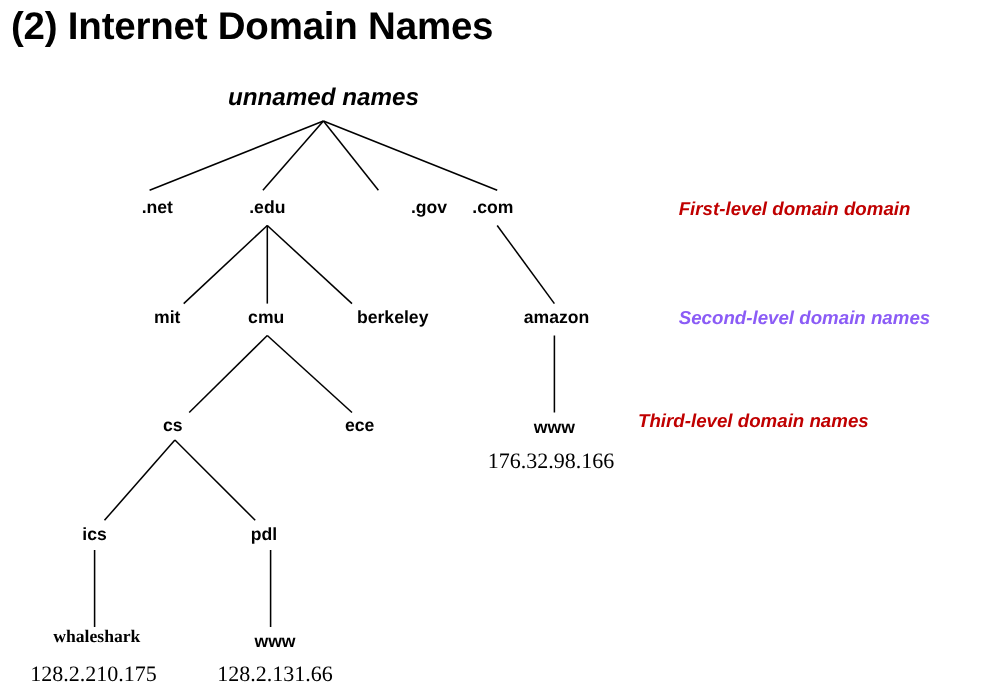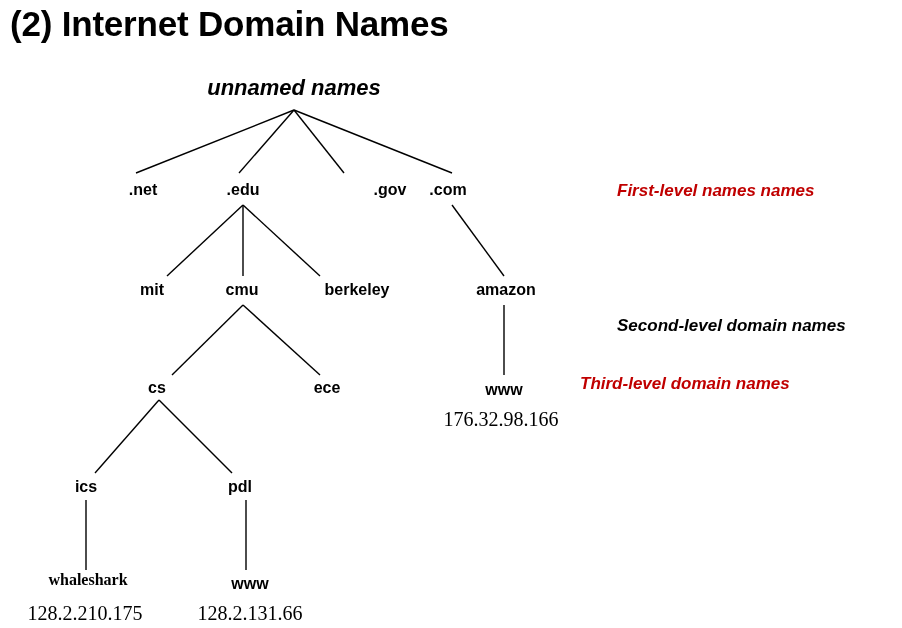--- a/index.html
+++ b/index.html
@@ -125,18 +125,18 @@
       <div class="ip-label" style="left: 501px; top: 419px;">176.32.98.166</div>
       <div class="node" style="left: 86px; top: 487px;">ics</div>
       <div class="node" style="left: 240px; top: 487px;">pdl</div>
       <div class="node" style="left: 88px; top: 580px; font-family: Liberation Serif, serif;">whaleshark</div>
       <div class="ip-label" style="left: 85px; top: 613px; text-align: right;">128.2.210.175</div>
       <div class="node" style="left: 250px; top: 584px;">www</div>
       <div class="ip-label" style="left: 250px; top: 613px;">128.2.131.66</div>
     </div>
 
   <div id="annotation-layer">
-      <div class="annotation" style="left: 617px; top: 190px; color: rgb(192, 0, 0);">First-level names names</div>
-      <div class="annotation" style="left: 617px; top: 289px; color: #000000; margin-top: 36px;">Second-level domain names</div>
+      <div class="annotation" style="left: 617px; top: 190px; color: rgb(192, 0, 0);">First-level domain domain</div>
+      <div class="annotation" style="left: 617px; top: 289px; color: #8b5cf6;">Second-level domain names</div>
       <div class="annotation" style="left: 580px; top: 383px; color: rgb(192, 0, 0);">Third-level domain names</div>
     </div>
 
 </div>
 
 </body></html>

